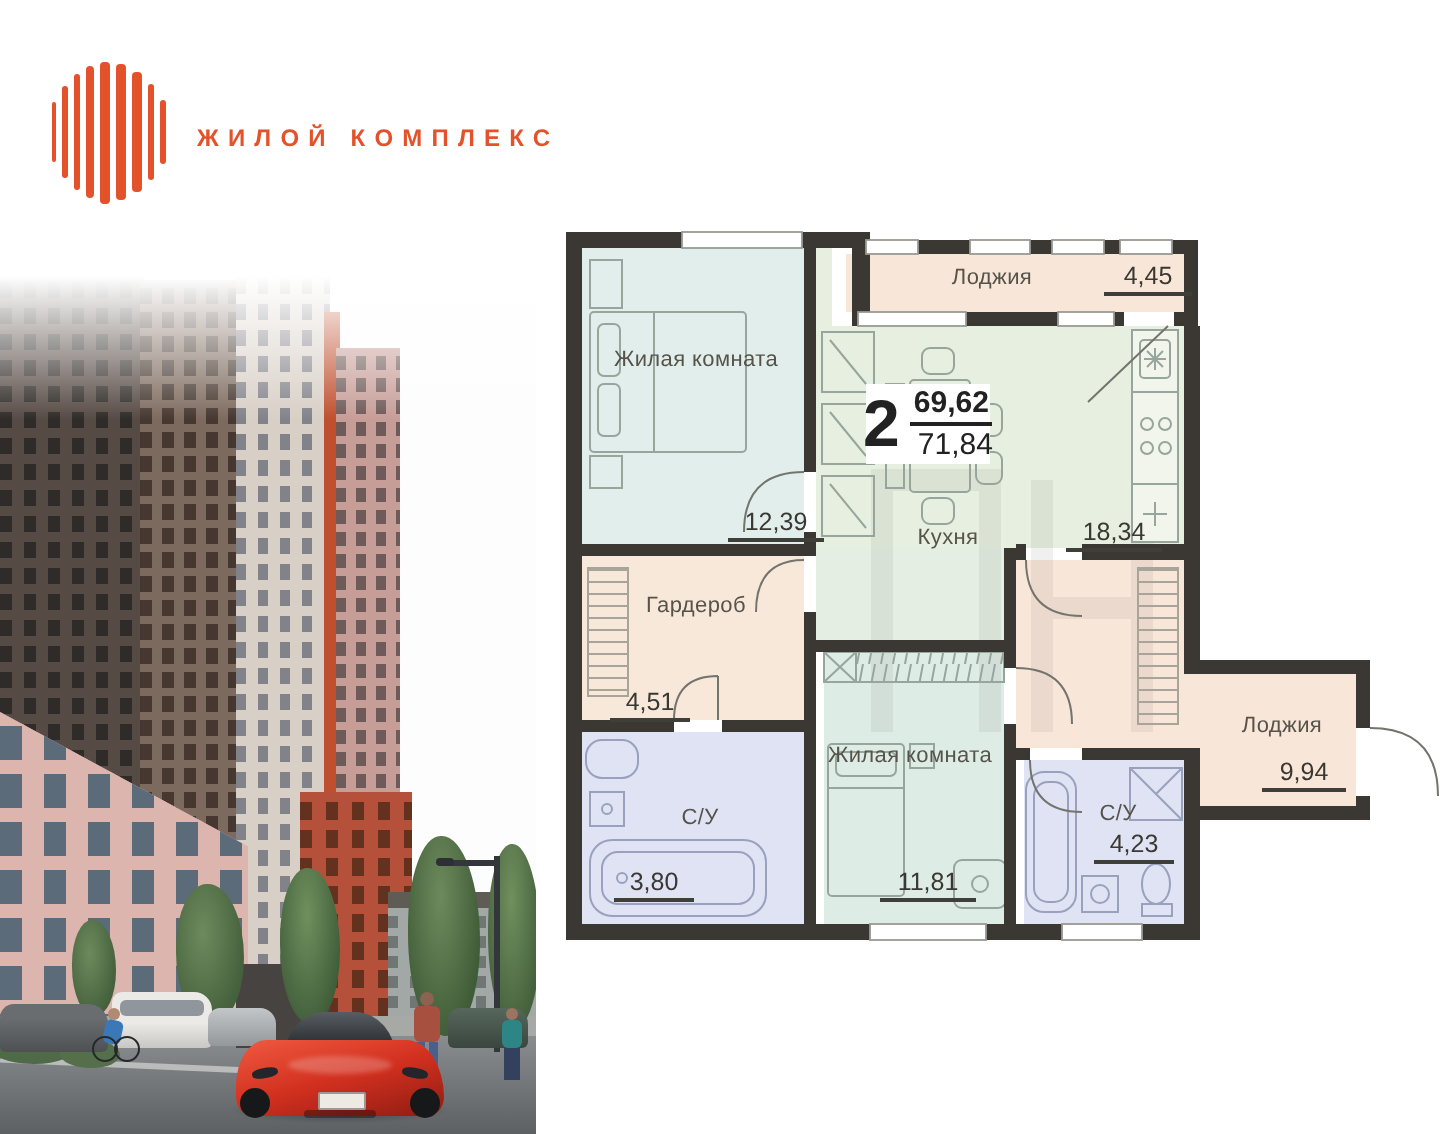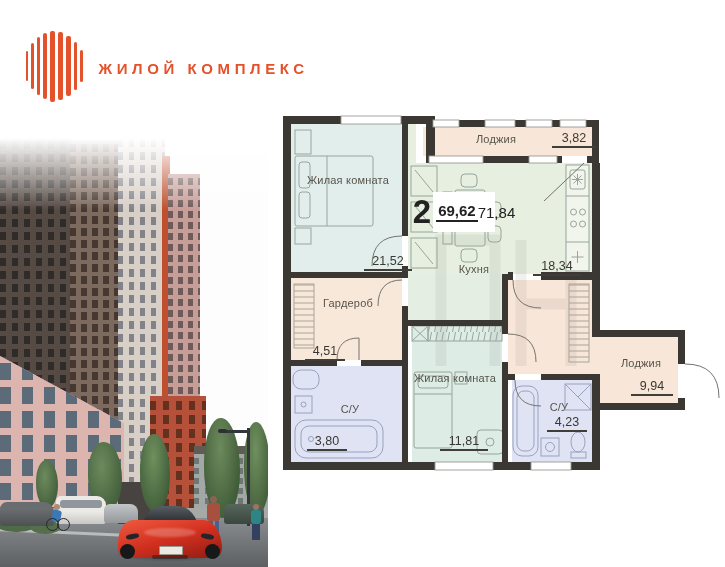--- a/index.html
+++ b/index.html
@@ -4,40 +4,40 @@
 <style>
   html,body{margin:0;padding:0;background:#ffffff;}
   .canvas{position:relative;width:725px;height:567px;background:#fff;overflow:hidden;
           font-family:"Liberation Sans", sans-serif;}
 
   
   .logo{position:absolute;left:26px;top:26px;display:flex;align-items:center;gap:16px;}
   .logo-icon{display:flex;align-items:center;gap:3px;height:80px;}
   .logo-icon span{display:block;background:#e4522b;border-radius:2px;}
   .logo-text .t1{color:#e4522b;font-size:42px;font-weight:600;letter-spacing:7px;line-height:1;}
-  .logo-text .t2{color:#e4522b;font-size:15px;font-weight:600;letter-spacing:4.6px;margin-top:5px;}
+  .logo-text .t2{color:#e4522b;font-size:12px;font-weight:600;letter-spacing:4.6px;margin-top:5px;}
 
   
   .photo{position:absolute;left:0;top:130px;width:268px;height:437px;overflow:hidden;background:#fdfdfd;}
   .photo *{position:absolute;}
   .fade-top{left:0;top:0;width:100%;height:80px;z-index:30;
             background:linear-gradient(#ffffff 10%,rgba(255,255,255,0));}
   .tree{border-radius:46% 54% 48% 52%;z-index:8;}
   .shadowline{z-index:5;}
 
   
   .plan{position:absolute;left:283px;top:108px;width:440px;height:370px;}
   .plan svg{position:absolute;left:0;top:0;}
   .plabel{position:absolute;color:#56534b;font-size:11px;letter-spacing:.2px;text-align:center;z-index:40;}
   .parea{position:absolute;color:#3a3832;font-size:12.5px;font-weight:500;text-align:center;
          border-bottom:2px solid #403e38;padding-bottom:1px;z-index:40;}
   .infobox{position:absolute;left:150px;top:84px;width:62px;height:40px;background:#ffffff;
            display:flex;align-items:center;justify-content:center;gap:5px;z-index:41;}
   .ib-num{font-size:33px;font-weight:700;color:#222;line-height:.9;}
-  .ib-areas{display:flex;flex-direction:row;align-items:center;}
+  .ib-areas{display:flex;flex-direction:column;align-items:flex-end;}
   .ib-top{font-size:15px;font-weight:600;color:#222;border-bottom:2px solid #222;padding:0 2px 1px;}
   .ib-bot{font-size:15px;font-weight:400;color:#222;padding-top:1px;}
 </style>
 </head>
 <body>
 
 <div class="canvas">
 
   <div class="logo">
     <div class="logo-icon">
@@ -303,23 +303,23 @@
 
     <div class="infobox">
       <div class="ib-num">2</div>
       <div class="ib-areas">
         <div class="ib-top">69,62</div>
         <div class="ib-bot">71,84</div>
       </div>
     </div>
 
     <div class="plabel" style="left:173px;top:25px;width:80px">Лоджия</div>
-    <div class="parea" style="left:269px;top:23px;width:44px">3,82</div>
+    <div class="parea" style="left:269px;top:23px;width:44px">4,45</div>
     <div class="plabel" style="left:10px;top:66px;width:110px">Жилая комната</div>
-    <div class="parea" style="left:81px;top:146px;width:48px">21,52</div>
+    <div class="parea" style="left:81px;top:146px;width:48px">12,39</div>
     <div class="plabel" style="left:161px;top:155px;width:60px">Кухня</div>
     <div class="parea" style="left:250px;top:151px;width:48px">18,34</div>
     <div class="plabel" style="left:25px;top:189px;width:80px">Гардероб</div>
     <div class="parea" style="left:22px;top:236px;width:40px">4,51</div>
     <div class="plabel" style="left:47px;top:295px;width:40px">С/У</div>
     <div class="parea" style="left:24px;top:326px;width:40px">3,80</div>
     <div class="plabel" style="left:117px;top:264px;width:110px">Жилая комната</div>
     <div class="parea" style="left:157px;top:326px;width:48px">11,81</div>
     <div class="plabel" style="left:256px;top:293px;width:40px">С/У</div>
     <div class="parea" style="left:264px;top:307px;width:40px">4,23</div>

